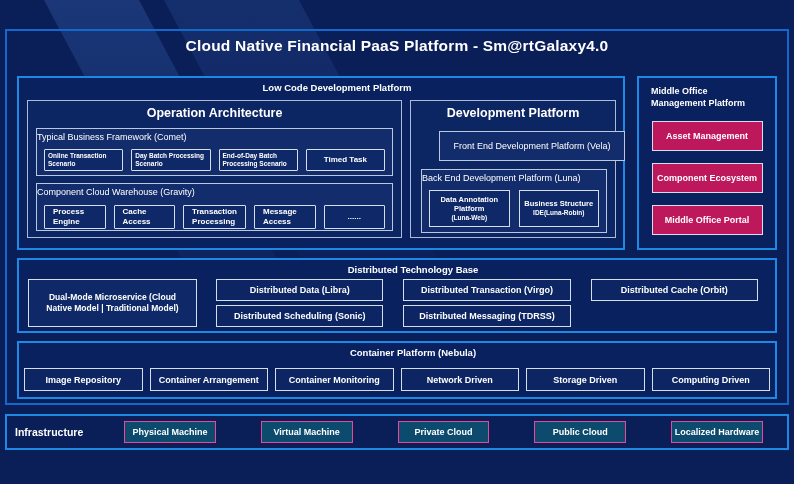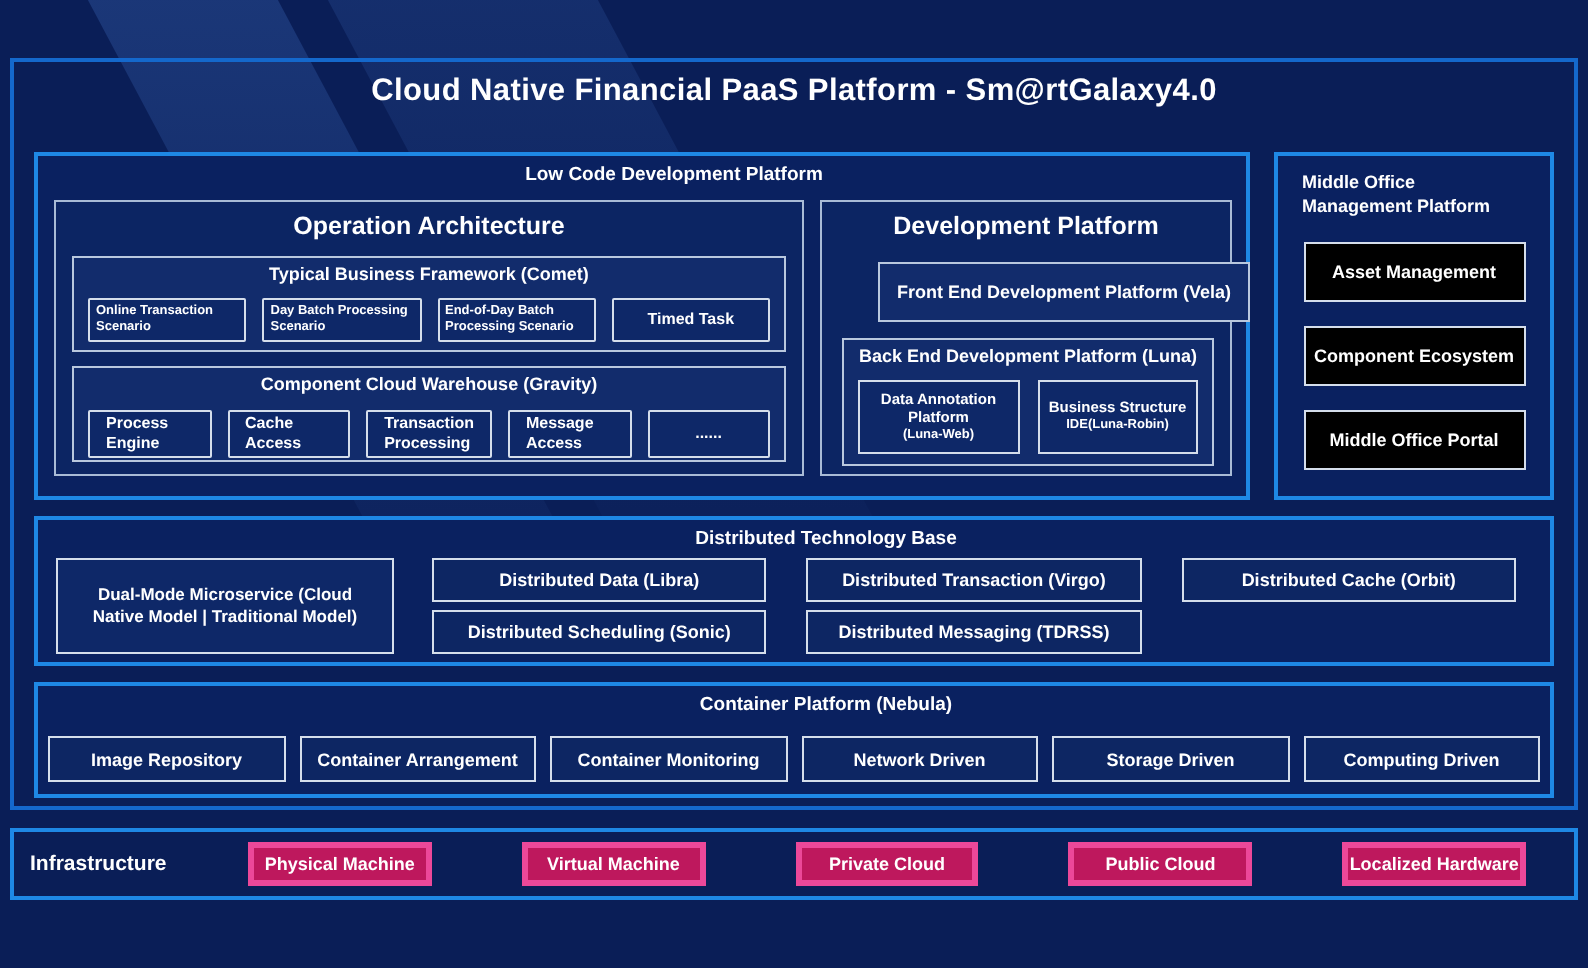--- a/index.html
+++ b/index.html
@@ -29,21 +29,21 @@
   .infra      { left:5px;   top:414px; width:784px; height:36px; background:#0A1E57;
                 display:flex; align-items:center; padding:0 24px 0 8px; }
 
   
   .panel { position:absolute; border:1px solid #A9BBD6; background:#0C2563; }
   .panel-title { text-align:center; font-size:12.5px; font-weight:bold; padding-top:5px; }
   .oa-panel { left:8px;   top:22px; width:375px; height:138px; }
   .dp-panel { left:391px; top:22px; width:206px; height:138px; }
 
   .subbox { position:absolute; border:1px solid #B9C8DE; background:#122C6C; }
-  .subbox-title { text-align:center; font-size:9px; font-weight:bold; padding-top:3px; }
+  .subbox-title { text-align:left; font-size:9px; font-weight:normal; padding-top:3px; }
 
   .comet   { left:8px; top:27px; width:357px; height:48px; }
   .gravity { left:8px; top:82px; width:357px; height:48px; }
   .item-row { position:absolute; left:7px; right:7px; top:20px; height:22px; display:flex; gap:8px; }
   .item { flex:1; border:1px solid #D5DEEB; background:#0E2868; border-radius:1px;
           display:flex; flex-direction:column; align-items:center; justify-content:center;
           font-weight:bold; }
   .item.tiny   { font-size:6.5px; line-height:1.3; padding:0 3px; }
   .item.single { font-size:8px; }
   .item.small  { font-size:8px;  line-height:1.2; padding:0 8px; }
@@ -53,37 +53,37 @@
   .frontend .subbox-title { padding:0 4px; }
   .backend  { left:10px; top:68px; width:186px; height:64px; }
   .backend-row { position:absolute; left:7px; right:7px; top:20px; height:37px; display:flex; gap:9px; }
   .be-item { flex:1; border:1px solid #D5DEEB; background:#0E2868; display:flex; flex-direction:column;
              align-items:center; justify-content:center; text-align:center; font-weight:bold; }
   .be-item .nm  { font-size:7.5px; line-height:1.3; }
   .be-item .sub { font-size:6.5px; line-height:1.3; }
 
   .mid-office { padding:7px 12px 0 12px; }
   .mo-title { font-size:9px; font-weight:bold; line-height:1.35; text-align:left; }
-  .mo-item { width:111px; height:30px; margin:12px auto 0 auto; border:1px solid #D5DEEB; background:#000000;
+  .mo-item { width:111px; height:30px; margin:12px auto 0 auto; border:1px solid #D5DEEB; background:#be185d;
              display:flex; align-items:center; justify-content:center; font-size:9px; font-weight:bold; }
 
   .dist-content { position:absolute; left:9px; right:17px; top:19px; height:48px; display:flex; gap:19px; }
   .dual-mode { width:169px; border:1px solid #D5DEEB; background:#0E2868; display:flex; align-items:center;
                justify-content:center; text-align:center; font-size:8.5px; font-weight:bold; line-height:1.25; padding:2px 7px; }
   .dist-grid { flex:1; display:grid; grid-template-columns:repeat(3,1fr); grid-auto-rows:1fr; column-gap:20px; row-gap:4px; }
   .dist-cell { border:1px solid #D5DEEB; background:#0D2663; display:flex; align-items:center; justify-content:center;
                font-size:9px; font-weight:bold; text-align:center; }
 
   .cont-row { position:absolute; left:5px; right:5px; top:25px; height:23px; display:flex; gap:7px; }
   .cont-cell { flex:1; border:1px solid #D5DEEB; background:#0D2663; display:flex; align-items:center;
                justify-content:center; font-size:9px; font-weight:bold; }
 
   .infra-label { width:74px; font-size:10.5px; font-weight:bold; flex:none; }
   .infra-row { flex:1; display:flex; gap:10px; height:22px; }
-  .infra-cell { flex:1; border:3px solid #ec4899; background:#be185d; display:flex; align-items:center;
+  .infra-cell { flex:1; border:1px solid #ec4899; background:#0c4a6e; display:flex; align-items:center;
                 justify-content:center; font-size:9px; font-weight:bold;margin-left:35px; }
 </style>
 </head>
 <body>
 
 <div class="stage">
   <div class="streak s1"></div>
   <div class="streak s2"></div>
 
   <div class="frame"></div>

